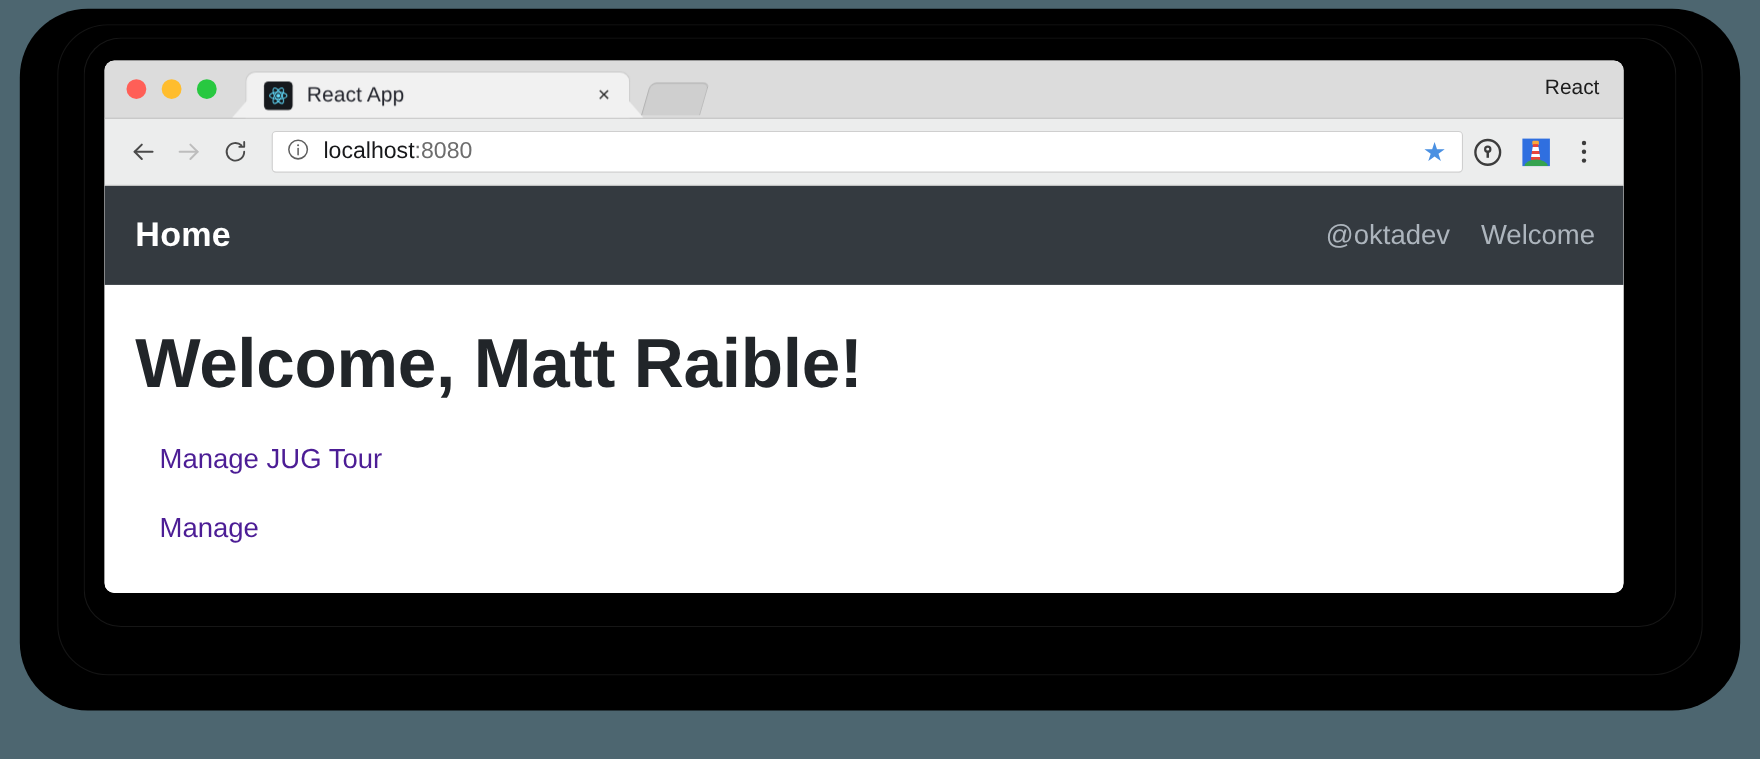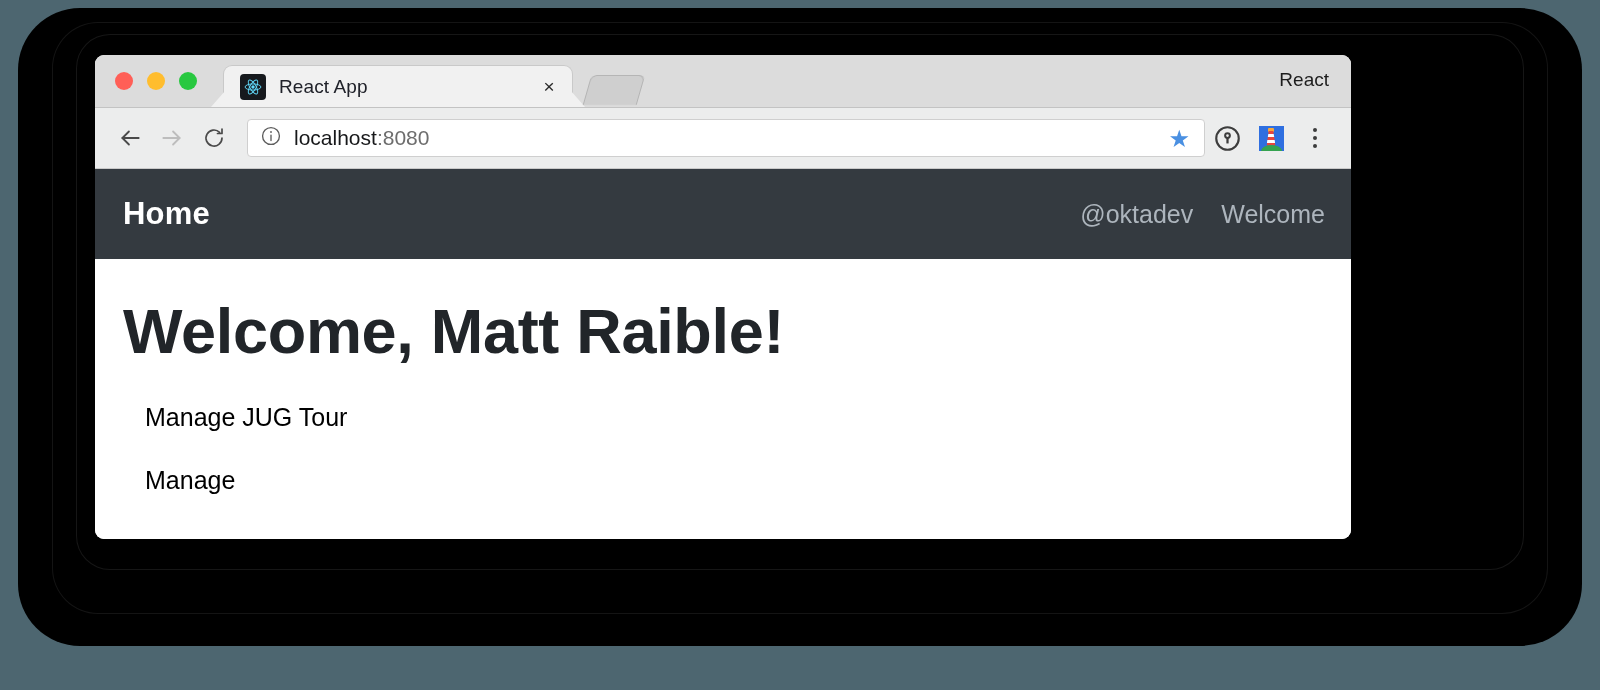--- a/index.html
+++ b/index.html
@@ -49,21 +49,21 @@
     background: #000000;
     border-radius: 34px;
     box-shadow: inset 0 0 0 1px #161616;
   }
 
   
   #browser {
     position: absolute;
     left: 95px;
     top: 55px;
-    width: 1256px;
+    width: 1381px;
     height: 484px;
     border-radius: 9px;
     overflow: hidden;
     background: #ffffff;
     box-shadow: 0 2px 10px rgba(0,0,0,.45);
   }
 
   
   .tabstrip {
     position: relative;
@@ -305,21 +305,21 @@
     font-size: 63px;
     font-weight: bold;
     color: #212529;
     letter-spacing: -.3px;
   }
   .link-row { margin-top: 34px; }
   .link-row:first-of-type { margin-top: 36px; }
   .page-link {
     display: inline-block;
     font-size: 25px;
-    color: #000000;
+    color: #4c1d95;
     text-decoration: none;
     margin-left: 22px;
     text-align: center;
   }
 </style>
 </head>
 <body>
 
 <div id="stage">
 

